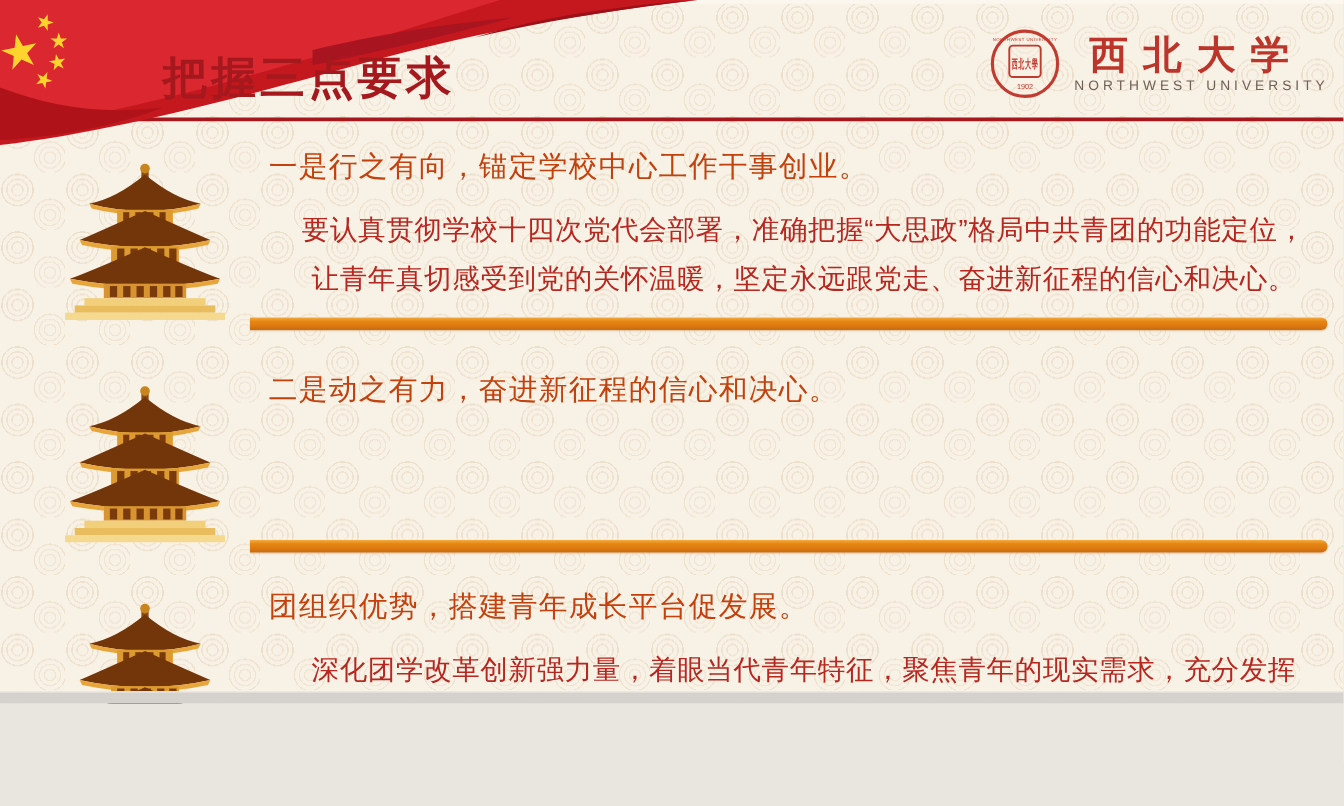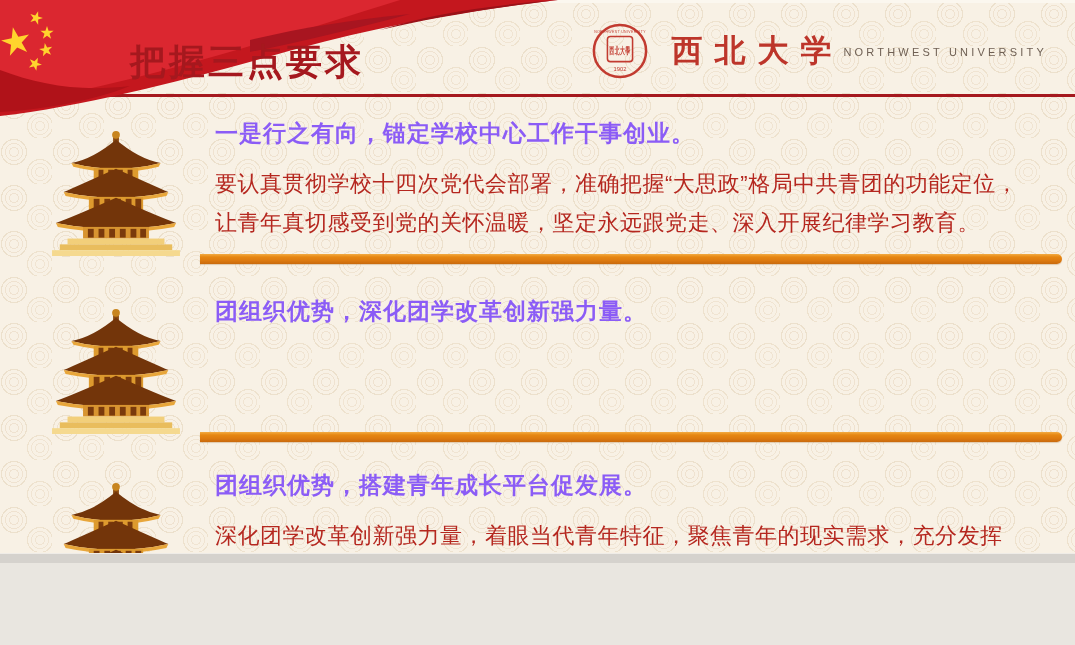--- a/index.html
+++ b/index.html
@@ -15,43 +15,43 @@
       radial-gradient(circle at 40px 34px, rgba(0,0,0,0) 0 4px, #f0e4d2 4px 5px, rgba(0,0,0,0) 5px 8px, #f0e4d2 8px 9px, rgba(0,0,0,0) 9px 12px, #eee2ce 12px 13px, rgba(0,0,0,0) 13px);
     background-size:52px 46px;
   }
   .top-edge{position:absolute;top:0;left:0;right:0;height:3px;background:#fbf7ef;z-index:1;}
   .header-line{position:absolute;top:94px;left:0;right:0;height:3px;background:#a5181e;z-index:1;}
   .flag{position:absolute;top:0;left:0;width:560px;height:125px;z-index:2;}
   .page-title{
     position:absolute;left:130px;top:38px;z-index:3;
     font-size:36px;font-weight:900;color:#a5181e;letter-spacing:3px;
   }
-  .logo{position:absolute;top:22px;right:28px;z-index:2;display:flex;align-items:center;}
+  .logo{position:absolute;top:22px;right:12px;z-index:2;display:flex;align-items:center;}
   .seal{width:58px;height:58px;margin-right:10px;}
-  .logo-text{display:flex;flex-direction:row;align-items:center;}
+  .logo-text{display:flex;flex-direction:column;}
   .logo-cn{
     font-family:"Liberation Serif","DejaVu Serif",serif;
     font-size:31px;font-weight:bold;color:#bd352a;letter-spacing:12px;
     padding-left:12px;line-height:34px;
   }
   .logo-en{font-size:11px;color:#6f6054;letter-spacing:3.2px;margin-top:2px;}
   .section{position:absolute;left:0;right:0;z-index:1;}
   .sec-1{top:118px;}
   .sec-2{top:296px;}
   .sec-3{top:470px;}
   .temple{position:absolute;left:46px;top:12px;width:140px;height:126px;}
   .sec-heading{
     position:absolute;left:215px;top:0;white-space:nowrap;
-    font-size:23px;font-weight:bold;color:#8b5cf6;letter-spacing:1px;
+    font-size:23px;font-weight:normal;color:#c2410c;letter-spacing:1px;
   }
   .sec-body{
     position:absolute;left:215px;top:46px;width:856px;
     font-size:22px;line-height:39px;color:#b5271f;letter-spacing:0.5px;
   }
-  .sec-body .line{white-space:nowrap;}
+  .sec-body .line{white-space:nowrap;text-align:center;}
   .accent-bar{
     position:absolute;left:200px;top:136px;width:862px;height:10px;
     border-radius:0 6px 6px 0;
     background:linear-gradient(180deg,#f3ab43 0%,#e68712 30%,#dd7a10 65%,#c96a0d 100%);
     box-shadow:0 1px 1px rgba(150,80,0,0.25);
   }
   .bottom-strip{position:absolute;left:0;right:0;bottom:0;height:9px;background:#d5d2cd;z-index:4;border-top:1px solid #efece7;}
 </style>
 </head>
 <body>
@@ -130,21 +130,21 @@
         <rect x="74" y="102" width="6" height="9" fill="#7a3a0c"></rect>
         <rect x="85" y="102" width="6" height="9" fill="#7a3a0c"></rect>
         <rect x="95" y="102" width="6" height="9" fill="#7a3a0c"></rect>
       <rect x="20" y="112" width="100" height="6" fill="#f2cf7a"></rect>
       <rect x="12" y="118" width="116" height="6" fill="#e9bd5d"></rect>
       <rect x="4" y="124" width="132" height="6" fill="#f5d98f"></rect>
     </svg>
     <div class="sec-heading">一是行之有向，锚定学校中心工作干事创业。</div>
     <div class="sec-body">
       <div class="line">要认真贯彻学校十四次党代会部署，准确把握“大思政”格局中共青团的功能定位，</div>
-      <div class="line">让青年真切感受到党的关怀温暖，坚定永远跟党走、深入开展纪律学习教育。</div>
+      <div class="line">让青年真切感受到党的关怀温暖，坚定永远跟党走、奋进新征程的信心和决心。</div>
     </div>
     <div class="accent-bar"></div>
   </div>
 
   <div class="section sec-2">
     <svg class="temple" viewBox="0 0 140 130" aria-hidden="true">
       <rect x="67" y="4" width="6" height="12" fill="#8a4a12"></rect>
       <circle cx="70" cy="5" r="4" fill="#c8851f"></circle>
       <path d="M70,10 Q46,30 24,34 Q70,46 116,34 Q94,30 70,10 Z" fill="#73350a"></path>
       <path d="M24,34 Q70,46 116,34 L114,38 Q70,49 26,38 Z" fill="#e8a63a"></path>
@@ -167,21 +167,21 @@
       <rect x="41" y="102" width="6" height="9" fill="#7a3a0c"></rect>
         <rect x="52" y="102" width="6" height="9" fill="#7a3a0c"></rect>
         <rect x="63" y="102" width="6" height="9" fill="#7a3a0c"></rect>
         <rect x="74" y="102" width="6" height="9" fill="#7a3a0c"></rect>
         <rect x="85" y="102" width="6" height="9" fill="#7a3a0c"></rect>
         <rect x="95" y="102" width="6" height="9" fill="#7a3a0c"></rect>
       <rect x="20" y="112" width="100" height="6" fill="#f2cf7a"></rect>
       <rect x="12" y="118" width="116" height="6" fill="#e9bd5d"></rect>
       <rect x="4" y="124" width="132" height="6" fill="#f5d98f"></rect>
     </svg>
-    <div class="sec-heading">团组织优势，深化团学改革创新强力量。</div>
+    <div class="sec-heading">二是动之有力，奋进新征程的信心和决心。</div>
     <div class="sec-body">
     </div>
     <div class="accent-bar"></div>
   </div>
 
   <div class="section sec-3">
     <svg class="temple" viewBox="0 0 140 130" aria-hidden="true">
       <rect x="67" y="4" width="6" height="12" fill="#8a4a12"></rect>
       <circle cx="70" cy="5" r="4" fill="#c8851f"></circle>
       <path d="M70,10 Q46,30 24,34 Q70,46 116,34 Q94,30 70,10 Z" fill="#73350a"></path>

